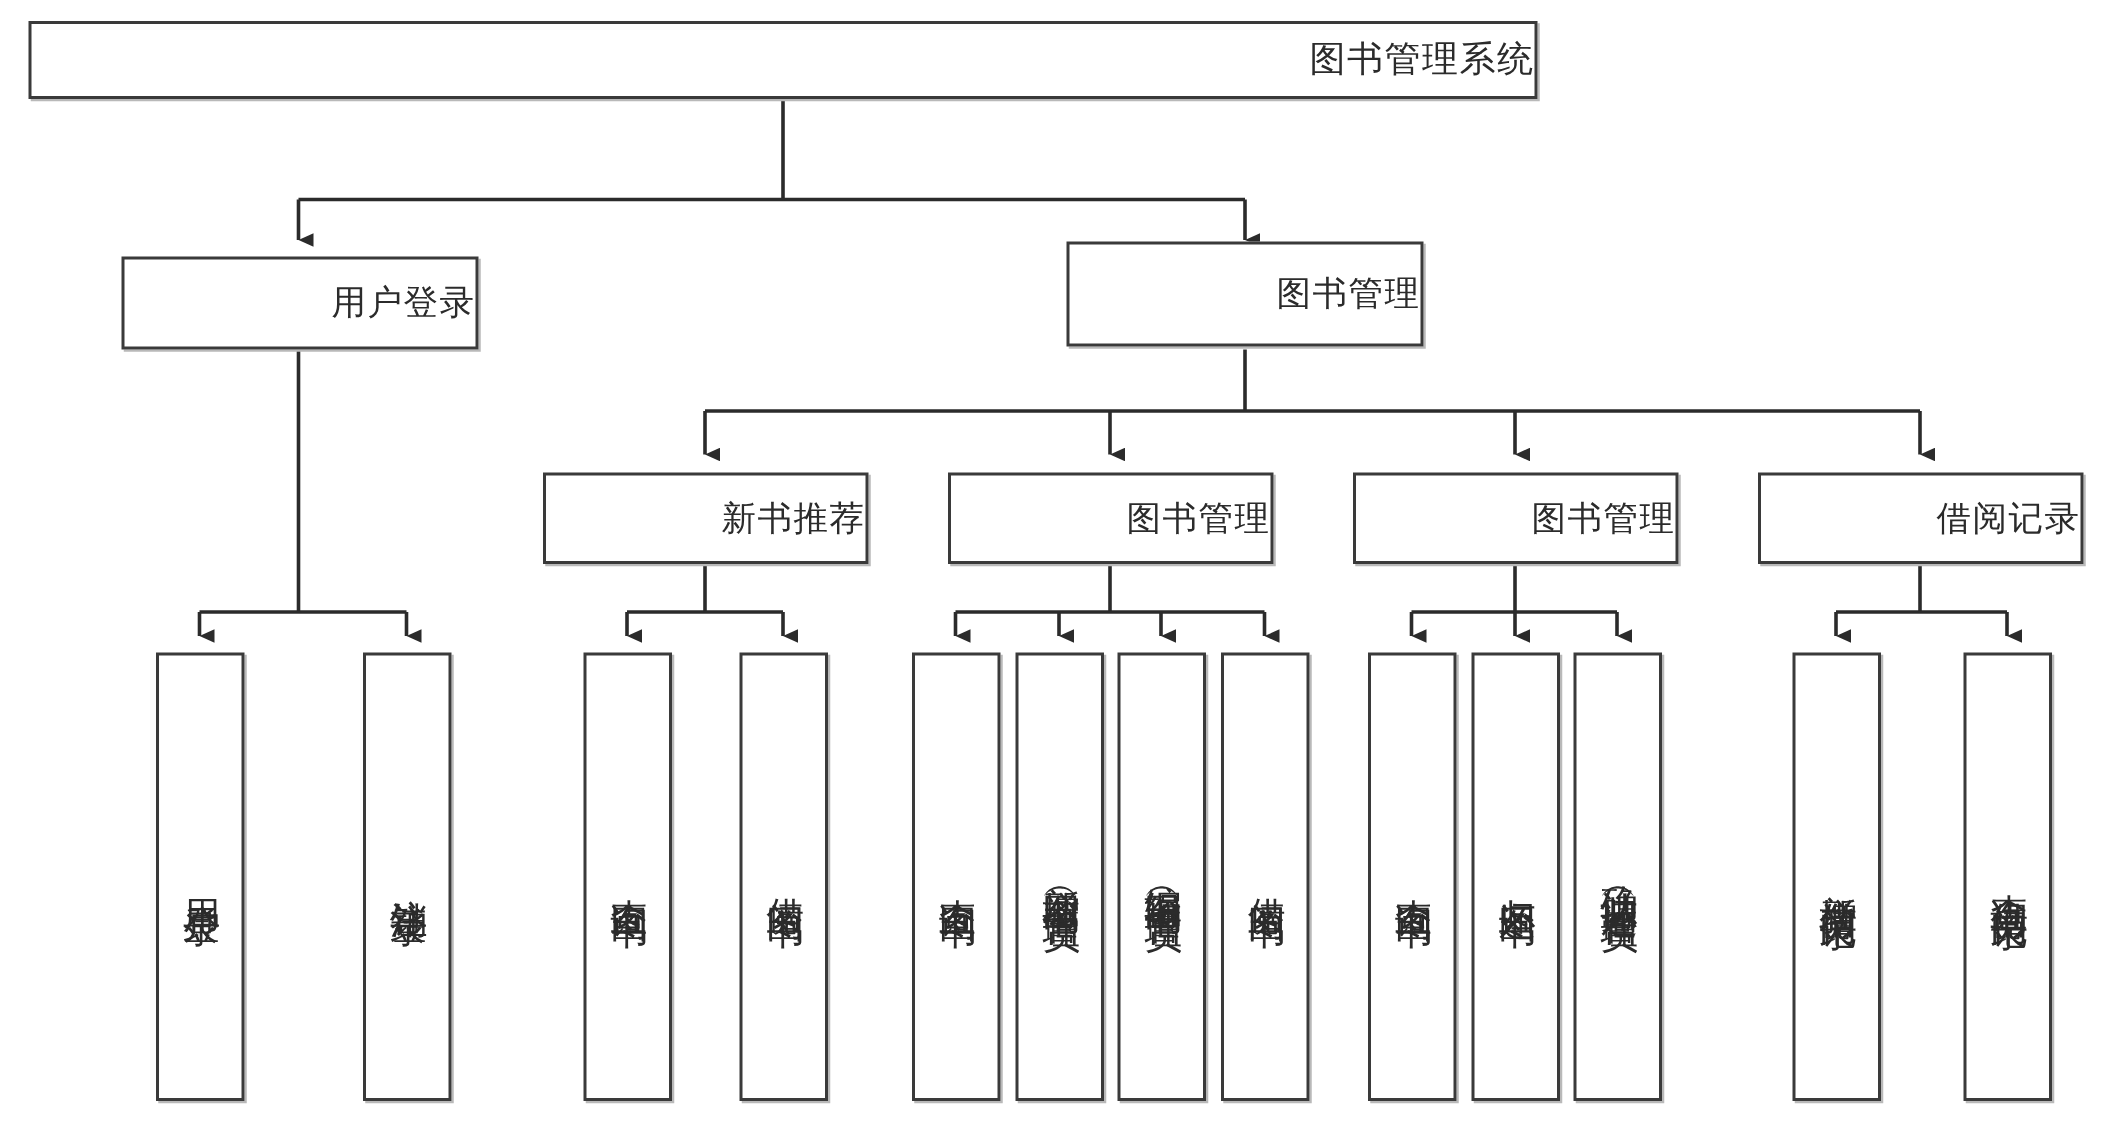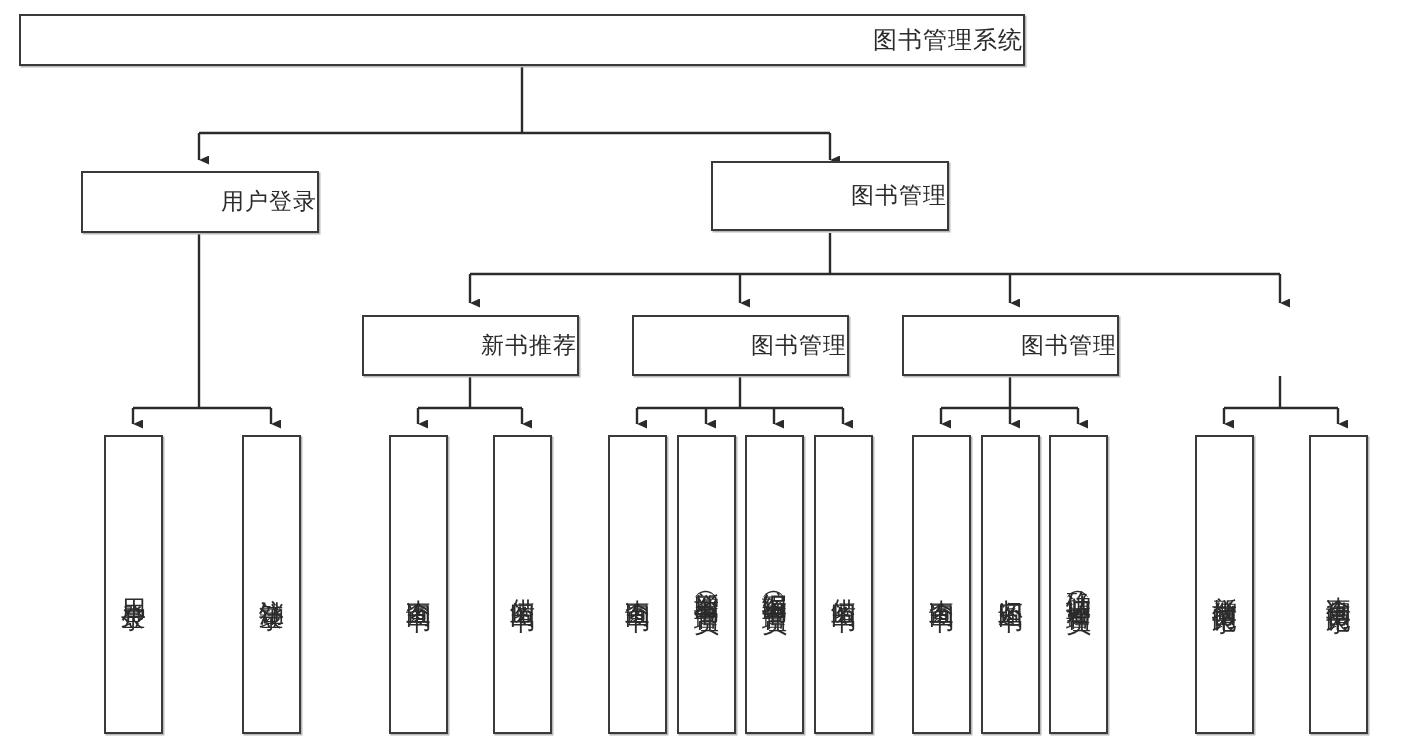--- a/index.html
+++ b/index.html
@@ -141,20 +141,23 @@
 
   <div class="node node-h" style="left:362px; top:315px; width:217px; height:61px;">
     <span>新书推荐</span>
   </div>
   <div class="node node-h" style="left:632px; top:315px; width:217px; height:61px;">
     <span>图书管理</span>
   </div>
   <div class="node node-h" style="left:902px; top:315px; width:217px; height:61px;">
     <span>图书管理</span>
   </div>
+  <div class="node node-h" style="left:1172px; top:315px; width:217px; height:61px;">
+    <span>借阅记录</span>
+  </div>
 
   <div class="node node-v" style="left:104px; top:435px; width:59px; height:299px;">
     <span>用户登录</span>
   </div>
   <div class="node node-v" style="left:242px; top:435px; width:59px; height:299px;">
     <span>注销登录</span>
   </div>
 
   <div class="node node-v" style="left:389px; top:435px; width:59px; height:299px;">
     <span>查询图书</span>

